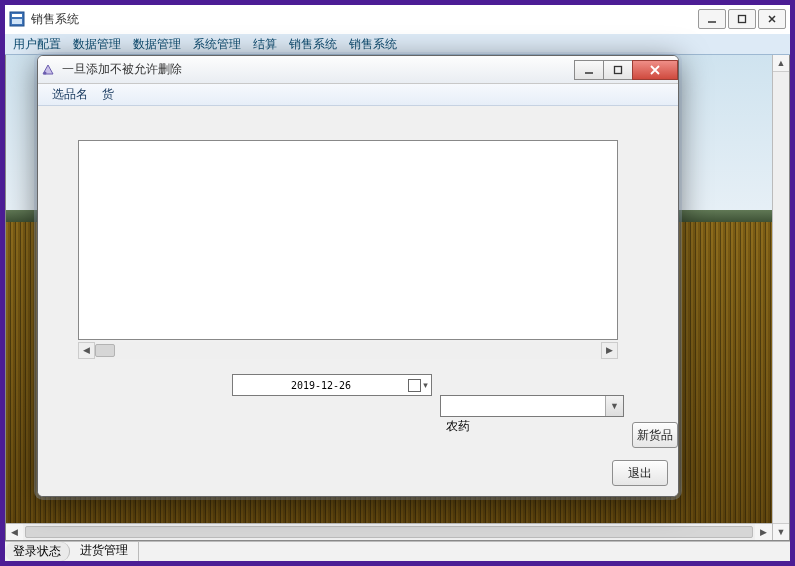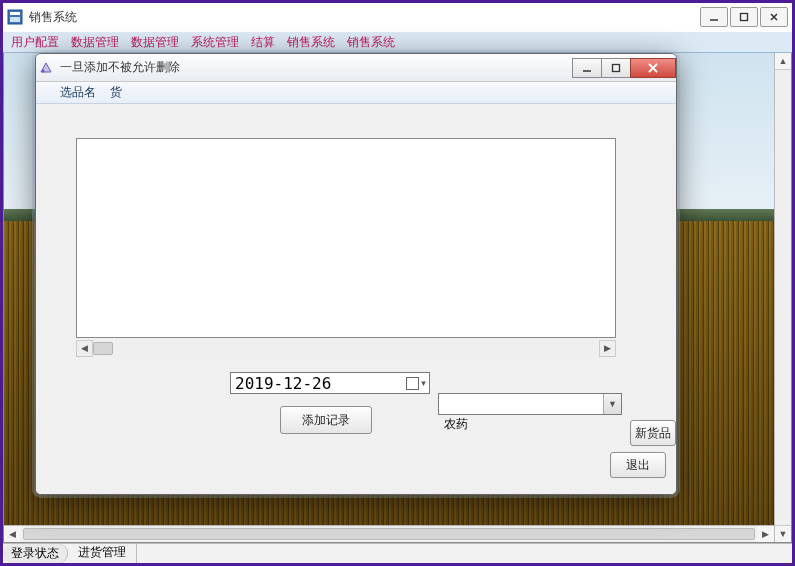--- a/index.html
+++ b/index.html
@@ -1,29 +1,29 @@
 <!DOCTYPE html>
 <html><head>
 <meta charset="utf-8">
 <style>
 * { box-sizing: border-box; margin: 0; padding: 0; font-family: "Microsoft YaHei", "SimSun", sans-serif; font-size: 12px; }
 body { width: 795px; height: 566px; background: #fff; overflow: hidden; }
 
 
-.main-window { width: 795px; height: 566px; border: 3px solid #4c1d95; position: relative; background: #fff; }
+.main-window { width: 795px; height: 566px; border: 5px solid #4c1d95; position: relative; background: #fff; }
 
 .titlebar { height: 28px; display: flex; align-items: center; padding: 0 4px; background: #fff; }
 .titlebar .icon { width: 16px; height: 16px; margin-right: 6px; }
 .titlebar .title { color: #333; flex: 1; }
 .titlebar .ctrl { display: flex; gap: 2px; }
 .winbtn { width: 28px; height: 20px; border: 1px solid #999; border-radius: 2px; background: #f5f5f5; display: flex; align-items: center; justify-content: center; cursor: default; }
 .winbtn svg { display: block; }
 
 .menubar { height: 22px; background: #ddeaf6; border-top: 1px solid #fff; border-bottom: 1px solid #9db8d2; display: flex; align-items: center; padding: 0 2px; }
-.menubar .menu { padding: 2px 6px; color: #be185d; cursor: default; }
+.menubar .menu { padding: 2px 6px; color: #0c4a6e; cursor: default; }
 
 .client { position: relative; width: 100%; height: calc(100% - 28px - 22px - 20px); border: 1px solid #888; border-top: none; overflow: hidden; }
 .bgfield { position: absolute; inset: 0; }
 .bgfield .sky { position: absolute; left:0; right:0; top:0; height:36%; background: linear-gradient(#cfe3ef,#e9f1f7); }
 .bgfield .tree { position: absolute; left:0; right:0; top:32%; height:12px; background: linear-gradient(#607855,#3e5236); }
 .bgfield .field { position: absolute; left:0; right:0; top:calc(32% + 12px); bottom:0; background: repeating-linear-gradient(90deg,#b7a052 0 2px,#a08837 2px 4px,#6f612a 4px 5px), linear-gradient(#c5ad5c,#8a7432); background-blend-mode: multiply; }
 
 .scrollbar-v { position: absolute; right:0; top:0; bottom:0; width:17px; background:#efefef; border-left:1px solid #bbb; }
 .scrollbar-v .up, .scrollbar-v .down { height:17px; display:flex; align-items:center; justify-content:center; background:#f5f5f5; border-bottom:1px solid #ccc; }
 .scrollbar-v .down { position:absolute; bottom:0; left:0; right:0; border-top:1px solid #ccc; border-bottom:none; }
@@ -40,42 +40,42 @@
 .dialog { position: absolute; left: 32px; top: 50px; width: 642px; height: 442px; background:#fff; border:1px solid #666; border-radius:6px; box-shadow: 0 6px 30px rgba(0,0,0,0.5),0 0 0 3px rgba(180,200,230,0.35); overflow:hidden; }
 .dialog .dtitle { height:28px; background: linear-gradient(#fdfdfd,#e9edf2); display:flex; align-items:center; padding:0 0; border-bottom:1px solid #c8c8c8; }
 .dialog .dtitle .dicon { width:16px; height:16px; margin:0 6px 0 2px; }
 .dialog .dtitle .dtext { flex:1; color:#333; }
 .dialog .dctrl { display:flex; gap:0; }
 .dialog .dwinbtn { width:30px; height:20px; border:1px solid #8a8a8a; background: linear-gradient(#f9f9f9,#e4e4e4); display:flex; align-items:center; justify-content:center; margin-left:-1px; }
 .dialog .dwinbtn.first { border-top-left-radius:0; }
 .dialog .dwinbtn.close { width:46px; background: linear-gradient(#ef8e87,#cf4a3e); border-color:#9b3d34; }
 .dialog .dwinbtn.close svg path { stroke:#fff; }
 
-.dialog .dmenu { height:22px; background: linear-gradient(#f6f9fd,#e7eef8); border-bottom:1px solid #c6d2e2; display:flex; align-items:center; padding: 0 24px; }
+.dialog .dmenu { height:22px; background: linear-gradient(#f6f9fd,#e7eef8); border-bottom:1px solid #c6d2e2; display:flex; align-items:center; padding: 0 14px; }
 .dialog .dmenu .m { margin-right: 14px; color:#12345a; }
 
 .dialog .dbody { position:relative; height: calc(100% - 28px - 22px); background:#f0f0f0; }
 .listarea { position:absolute; left:40px; top:34px; width:540px; height:200px; background:#fff; border:1px solid #888; }
 .listscroll { position:absolute; left:40px; top:236px; width:540px; height:17px; display:flex; align-items:center; background:#efefef; }
 .listscroll .ar { width:17px; height:17px; background:#eee; display:flex; align-items:center; justify-content:center; border:1px solid #ccc; }
 .listscroll .track { flex:1; position:relative; height:17px; }
 .listscroll .thumb { position:absolute; left:0; top:2px; width:20px; bottom:2px; background:#d6d6d6; border:1px solid #b3b3b3; border-radius:2px; }
 
 .datepick { position:absolute; left:194px; top:268px; width:200px; height:22px; background:#fff; border:1px solid #7a7a7a; display:flex; align-items:center; padding-left:4px; }
-.datepick .val { flex:1; font-family: monospace; font-size:16px; }
+.datepick .val { flex:1; font-family: monospace; font-size:10px;text-align:center; }
 .datepick .dpbtn { width:26px; height:100%; display:flex; align-items:center; justify-content:center; }
 .datepick .dpbtn .box { width:13px; height:13px; border:1px solid #666; background:#fff; margin-right:2px; }
 
 .addbtn { position:absolute; left:244px; top:302px; width:92px; height:28px; }
 .dropdown { position:absolute; left:402px; top:289px; width:184px; height:22px; background:#fff; border:1px solid #7a7a7a; display:flex; align-items:center; padding-left:5px; }
 .dropdown .val { flex:1;margin-top:40px; }
 .dropdown .ddbtn { width:18px; height:100%; border-left:1px solid #aaa; background: linear-gradient(#f3f3f3,#ddd); display:flex; align-items:center; justify-content:center; }
 
 .newbtn { position:absolute; right:0; top:316px; width:46px; height:26px; border-top-left-radius:0; }
-.exitbtn { position:absolute; right:10px; bottom:16px; width:56px; height:26px; }
+.exitbtn { position:absolute; right:10px; bottom:10px; width:56px; height:26px; }
 
 .btn { background: linear-gradient(#fdfdfd,#e6e6e6); border:1px solid #8e8e8e; border-radius:3px; display:flex; align-items:center; justify-content:center; color:#222; cursor:default; box-shadow: inset 0 1px 0 #fff; }
 
 .arrow { font-size:9px; color:#555; line-height:1; }
 </style>
 </head>
 <body>
 
 <div class="main-window">
 
@@ -199,23 +199,20 @@
       </div>
 
       <div class="datepick">
         <span class="val">2019-12-26</span>
         <div class="dpbtn">
           <span class="box"></span>
           <span class="arrow">▾</span>
         </div>
       </div>
 
-      <div class="btn addbtn">
-        <span>添加记录</span>
-      </div>
 
       <div class="dropdown">
         <span class="val">农药</span>
         <div class="ddbtn">
             <span class="arrow">▼</span>
           </div>
       </div>
 
       <div class="btn newbtn">
         <span>新货品</span>

